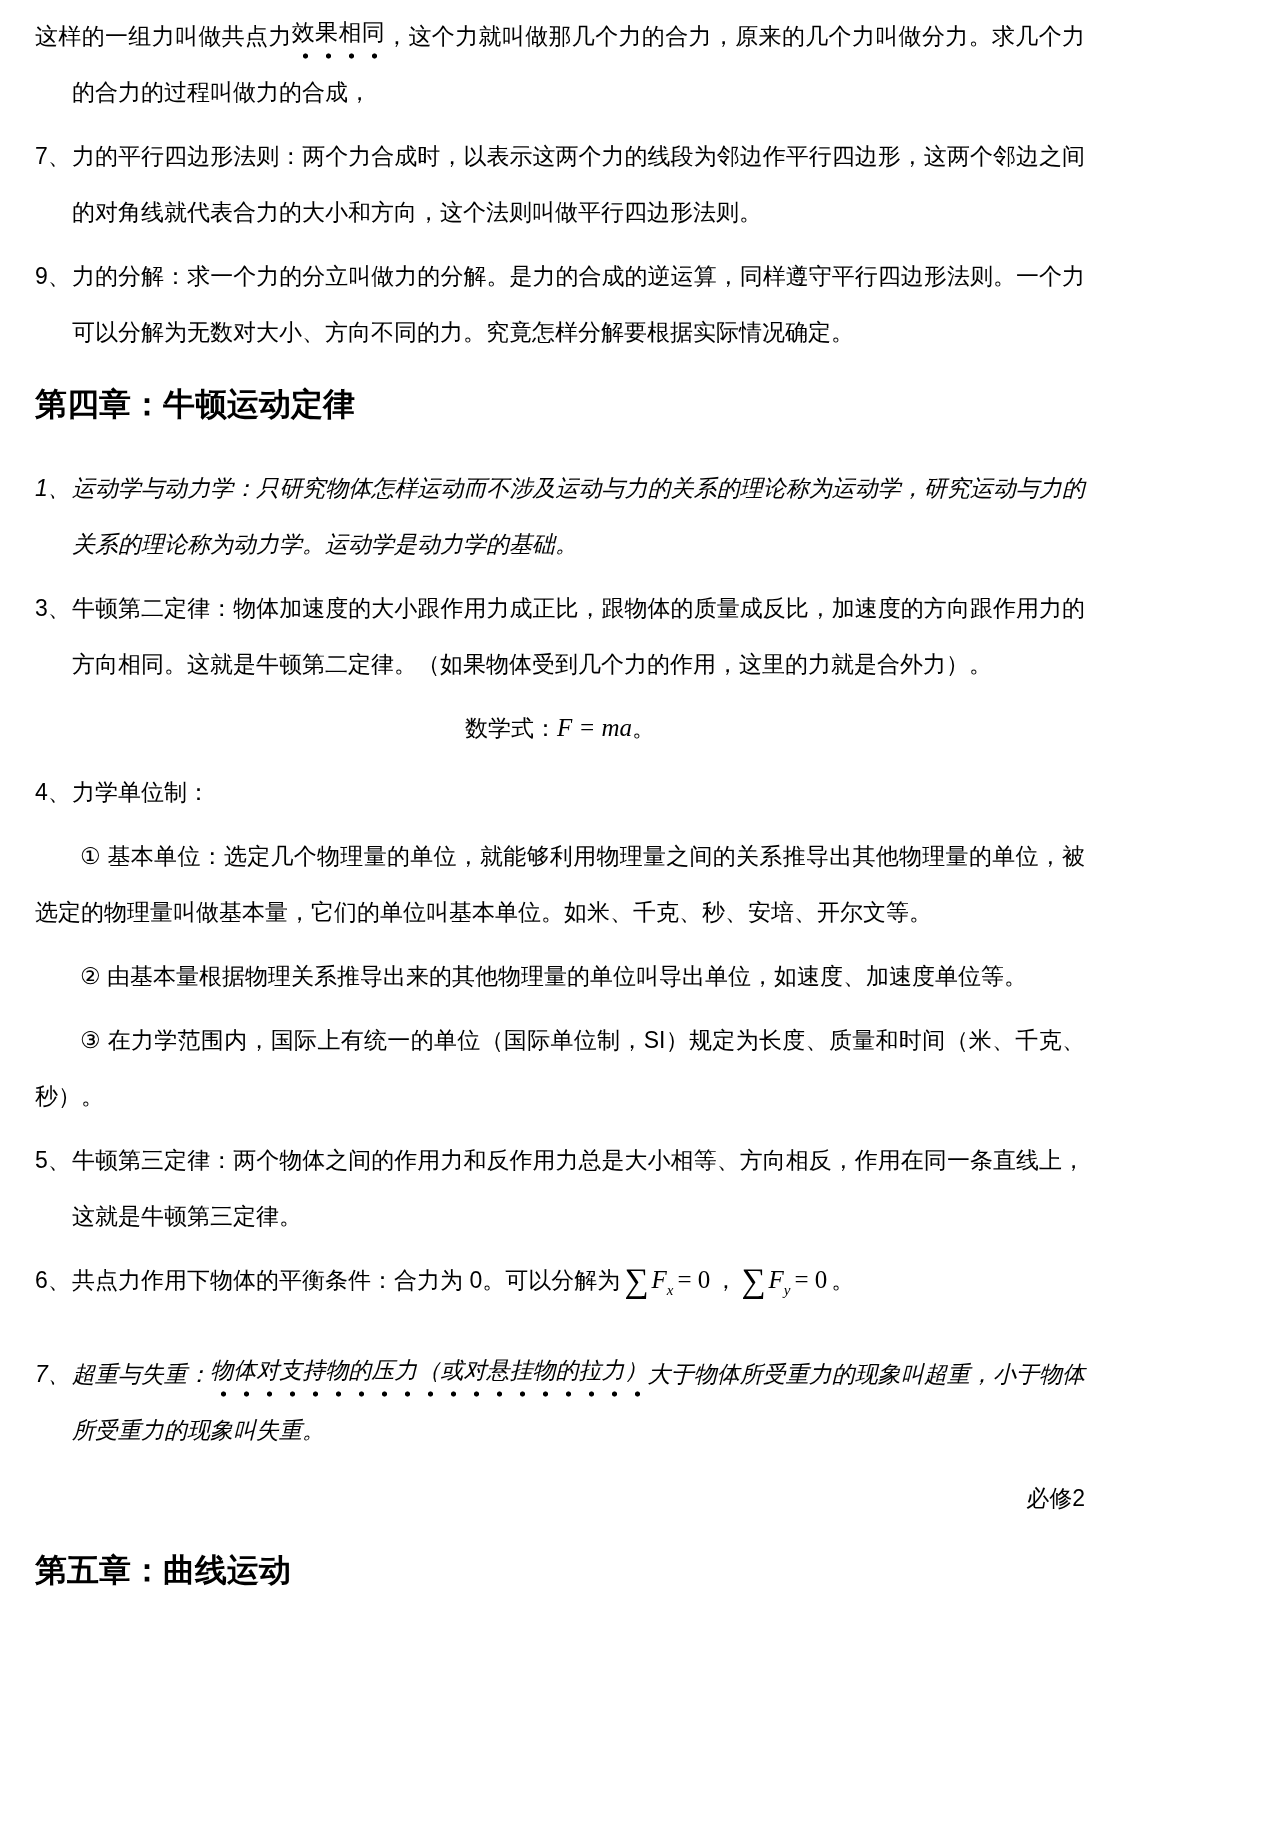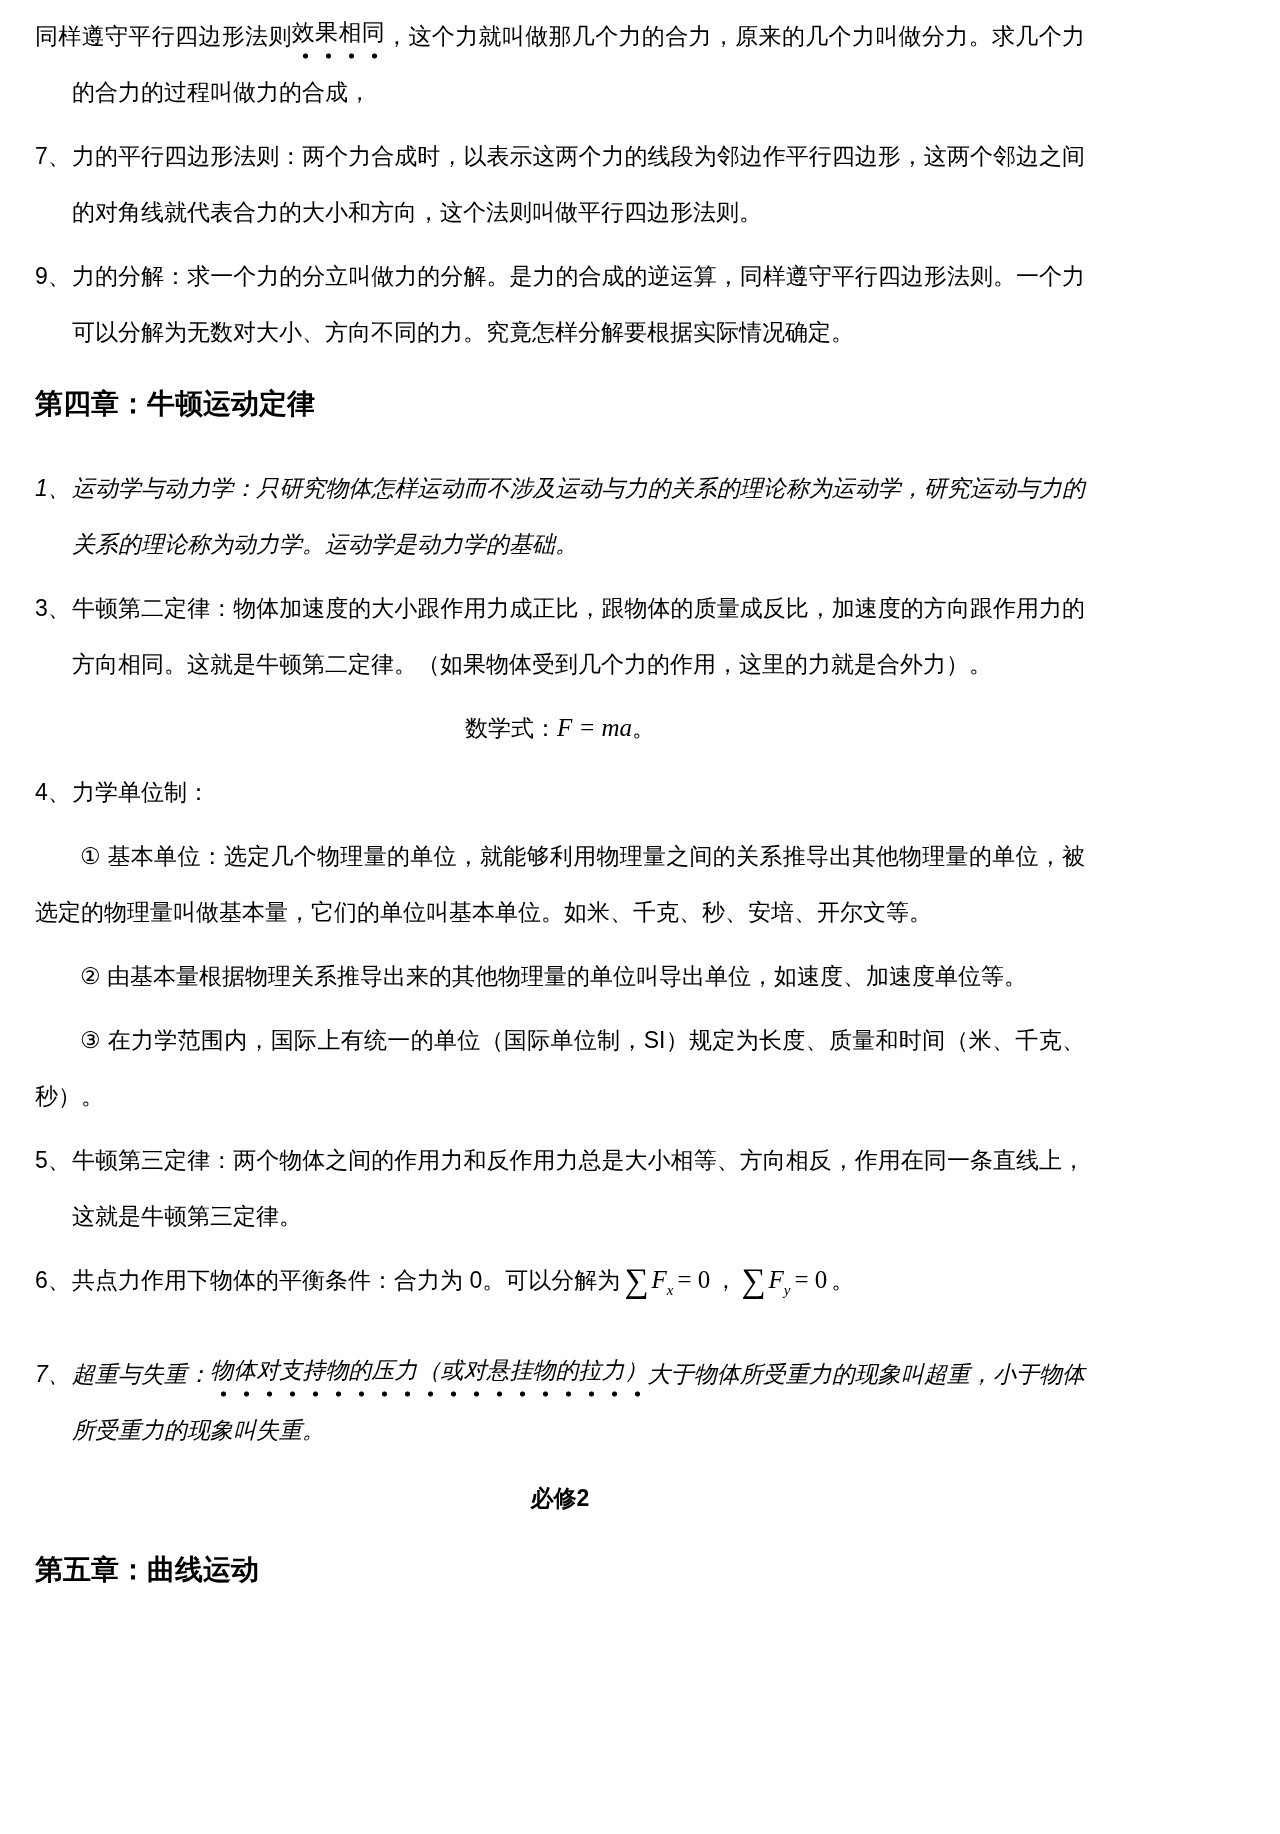--- a/index.html
+++ b/index.html
@@ -30,28 +30,28 @@
     display: inline-block;
     width: 37px;
     text-indent: 0;
   }
   .firstline-indent {   
     text-indent: 45px;
   }
   .center { text-align: center; }
   .heading {
     margin: 16px 0 0 0;
-    font-size: 28px;
+    font-size: 32px;
     font-weight: bold;
     line-height: 56px;
     text-align: left;
   }
   .gap12 { margin-top: 12px; }
   .gap28 { margin-top: 28px; font-style: italic; }
-  .bold { font-weight: bold; }
+  .bold { font-weight: normal; text-align: right; }
   
   .em-dots {
     position: relative;
     top: -4px;
     padding-bottom: 14px;
     background-image: radial-gradient(circle, #000 2.2px, rgba(0,0,0,0) 2.9px);
     background-size: 23px 6px;
     background-repeat: repeat-x;
     background-position: 2px 100%;
   }
@@ -84,21 +84,21 @@
     font-family: "Liberation Serif", "DejaVu Serif", serif;
     font-size: 25px;
     margin: 0 4px;
   }
 </style>
 </head>
 <body>
 
 <div class="doc">
 
-  <p class="para hang"><span>同样遵守平行四边形法则</span><span class="em-dots">效果相同</span><span>，这个力就叫做那几个力的合力，原来的几个力叫做分力。求几个力的合力的过程叫做力的合成，</span></p>
+  <p class="para hang"><span>这样的一组力叫做共点力</span><span class="em-dots">效果相同</span><span>，这个力就叫做那几个力的合力，原来的几个力叫做分力。求几个力的合力的过程叫做力的合成，</span></p>
 
   <p class="para hang"><span class="num">7、</span><span>力的平行四边形法则：两个力合成时，以表示这两个力的线段为邻边作平行四边形，这两个邻边之间的对角线就代表合力的大小和方向，这个法则叫做平行四边形法则。</span></p>
 
 
   <p class="para hang"><span class="num">9、</span><span>力的分解：求一个力的分立叫做力的分解。是力的合成的逆运算，同样遵守平行四边形法则。一个力可以分解为无数对大小、方向不同的力。究竟怎样分解要根据实际情况确定。</span></p>
 
   <p class="para heading">第四章：牛顿运动定律</p>
 
   <p class="para hang gap28"><span class="num">1、</span><span>运动学与动力学：只研究物体怎样运动而不涉及运动与力的关系的理论称为运动学，研究运动与力的关系的理论称为动力学。运动学是动力学的基础。</span></p>
 

